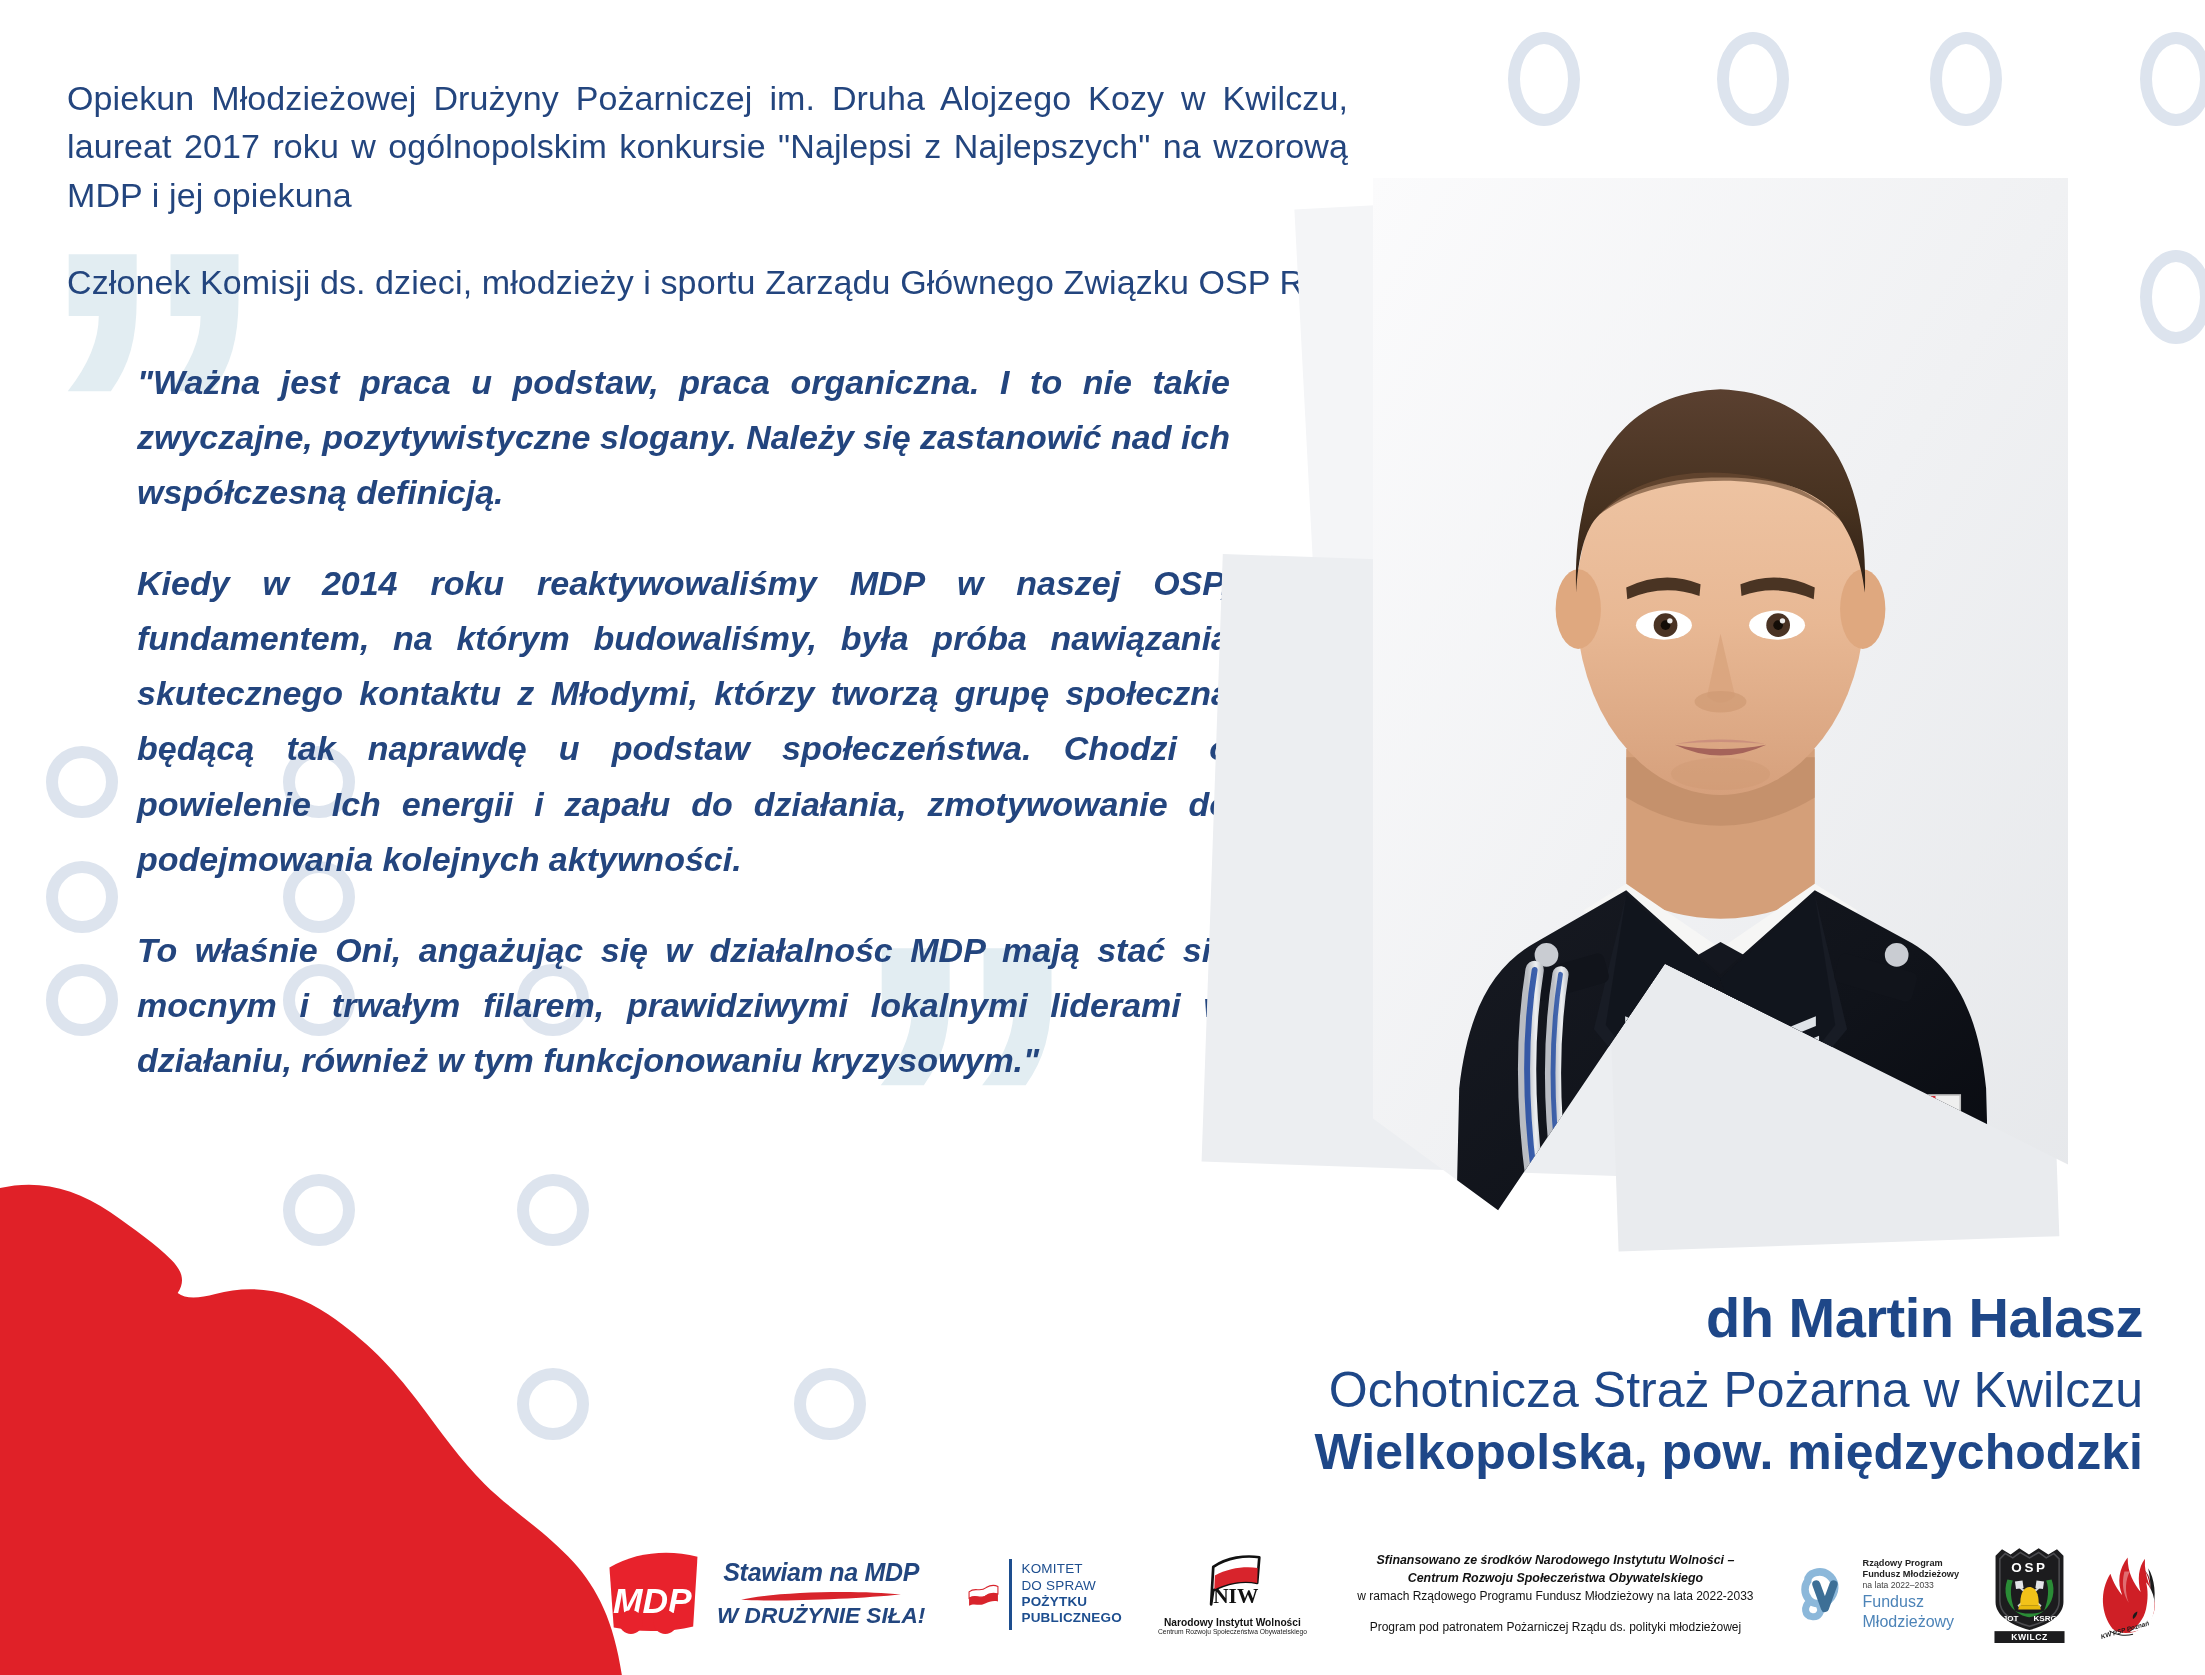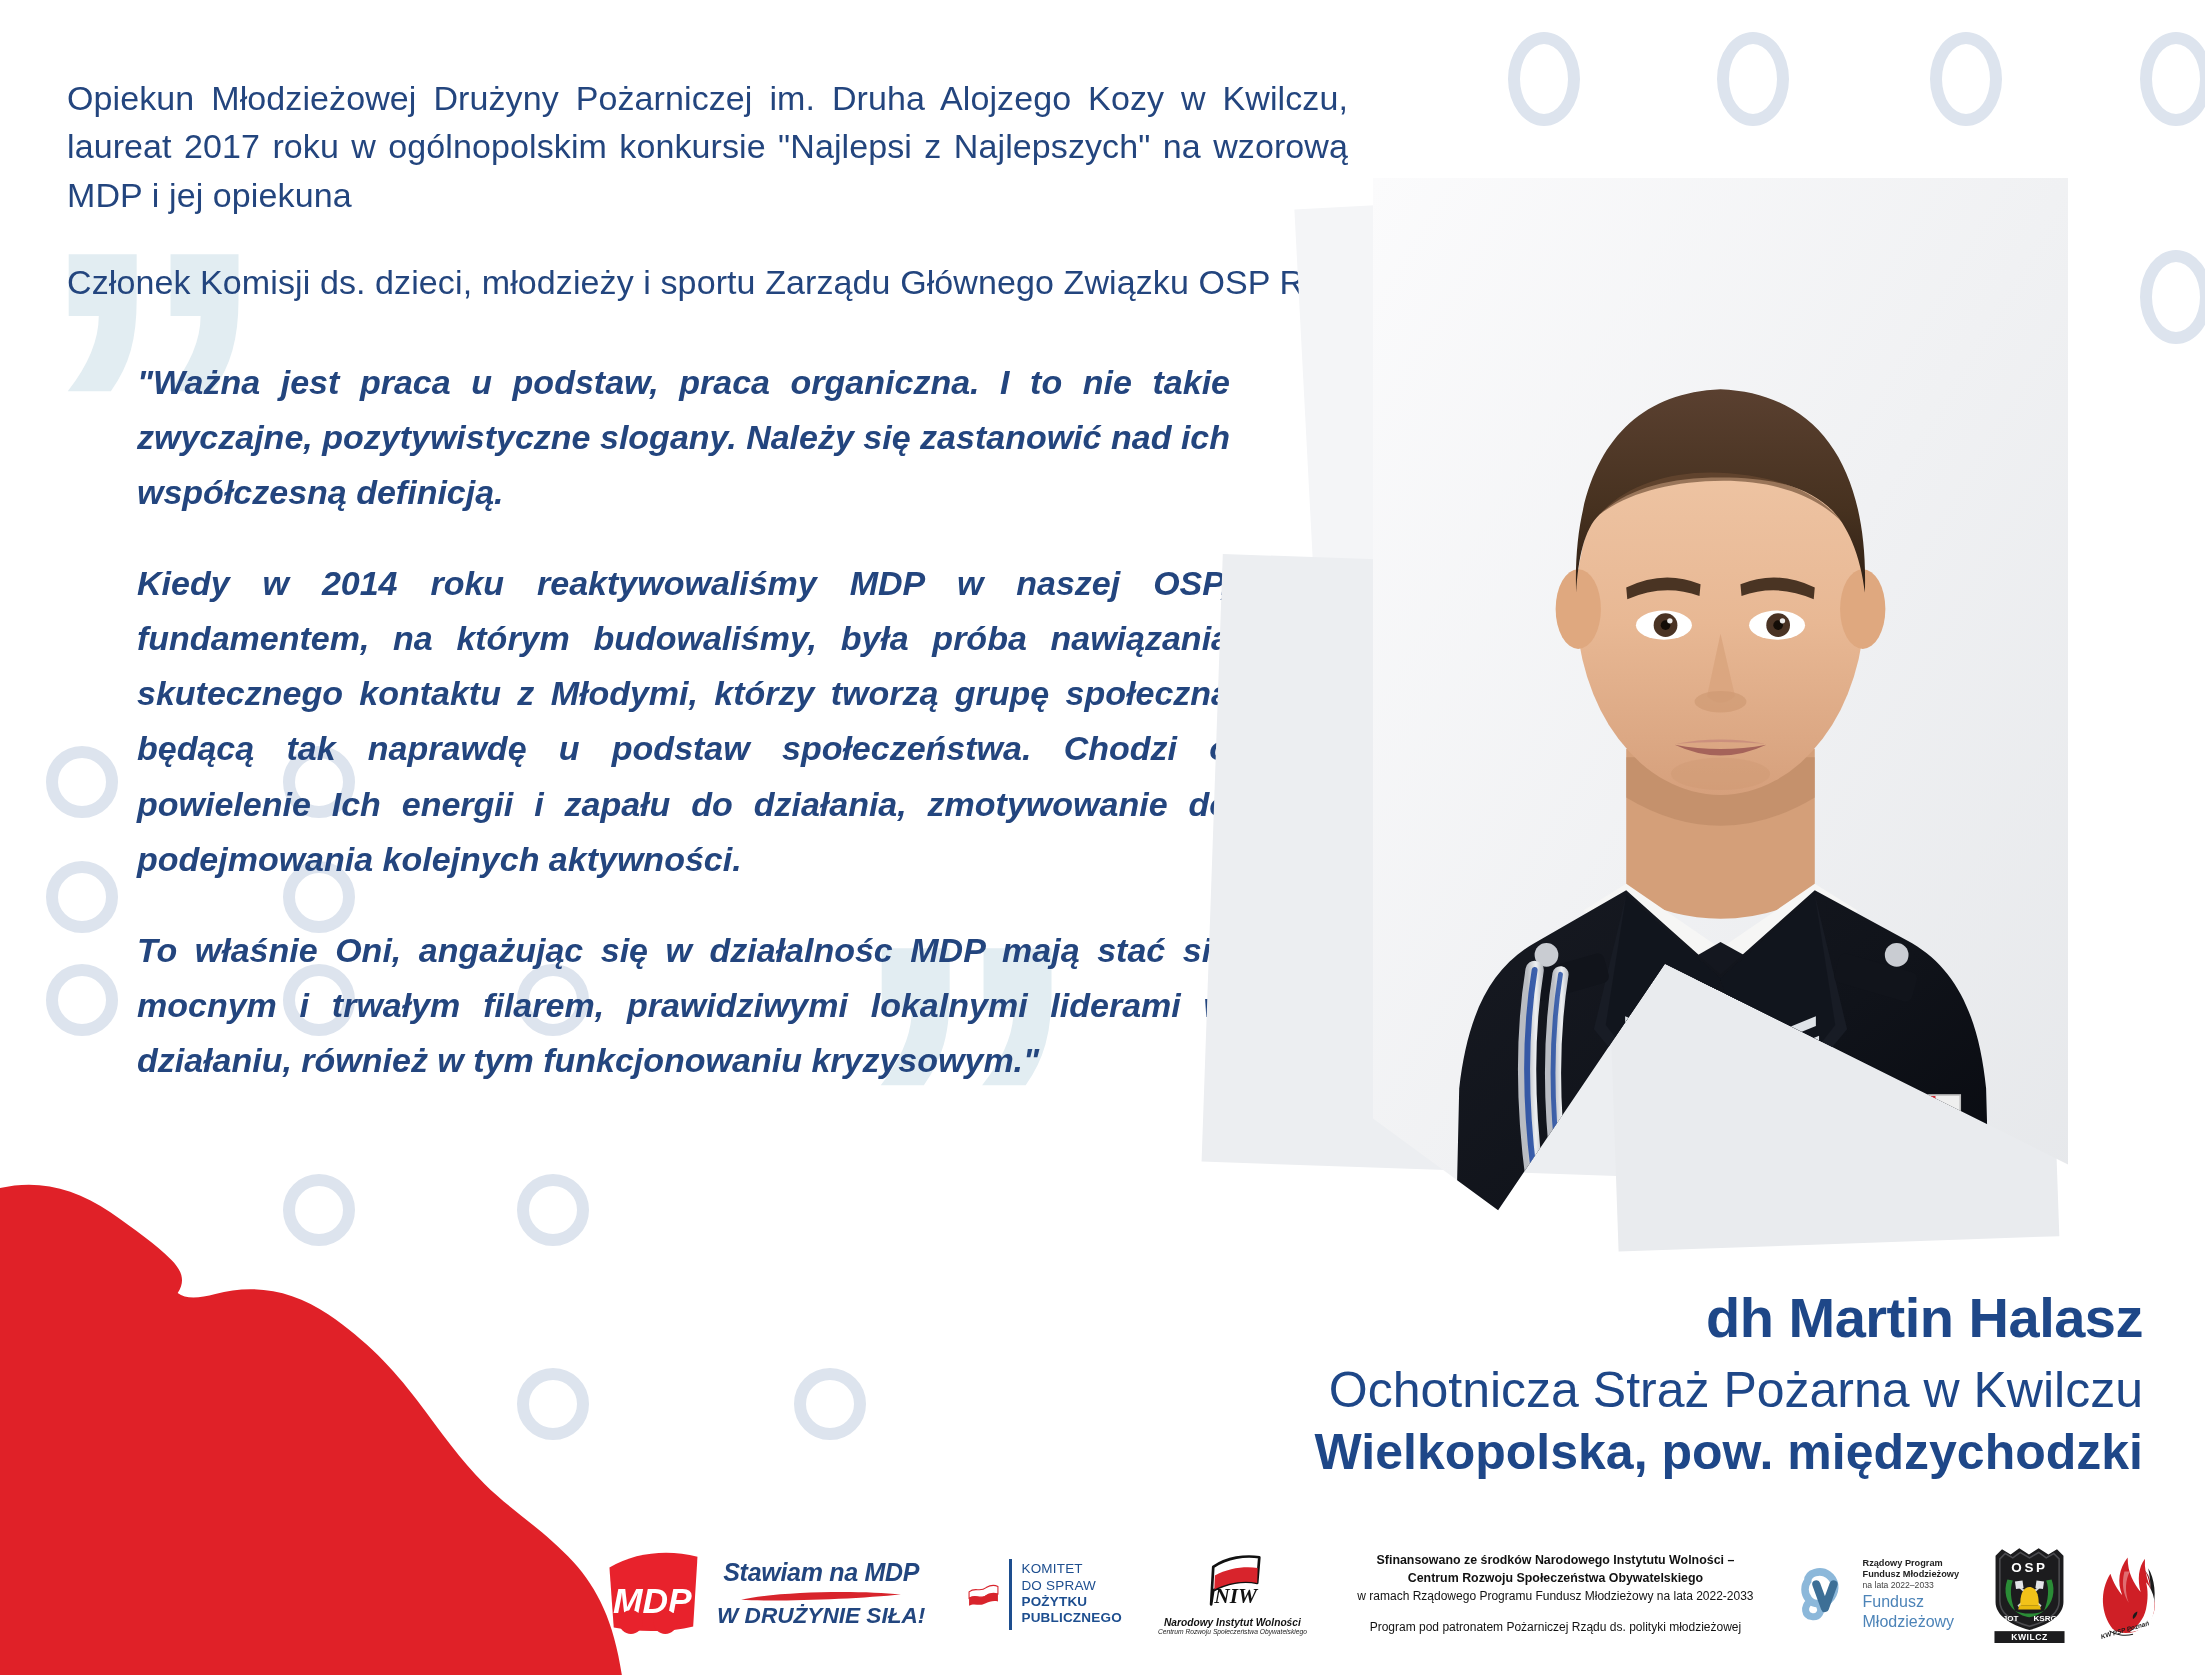--- a/index.html
+++ b/index.html
@@ -85,28 +85,28 @@
   .mdp-words .l2{color:#22467f;font-size:22.6px;font-weight:700;font-style:italic;letter-spacing:0px;line-height:1;}
 
   
   .komitet{display:flex;align-items:center;gap:9.7px;margin-left:43px;}
   .kflag{width:31px;height:27px;}
   .kbar{width:2.7px;height:71px;background:#1d4e8f;}
   .ktxt{color:#1d4e8f;font-size:13.5px;font-weight:700;line-height:1.22;letter-spacing:0.2px;}
   .ktxt .thin{font-weight:400;}
 
   
-  .niw{display:flex;flex-direction:column;align-items:center;margin-left:36px;font-style:italic;}
+  .niw{display:flex;flex-direction:column;align-items:center;margin-left:36px;}
   .niw-mark{width:64px;height:60px;}
   .niw-t1{font-size:10.2px;font-weight:700;color:#111;margin-top:3.8px;white-space:nowrap;}
   .niw-t2{font-size:6.7px;font-weight:400;color:#222;white-space:nowrap;}
 
   
   .fund-text{margin-left:36px;text-align:center;color:#111;width:425px;}
-  .fund-text .b{font-size:12.4px;font-weight:700;line-height:1.42;}
+  .fund-text .b{font-size:12.4px;font-weight:700;line-height:1.42;font-style:italic;}
   .fund-text .n{font-size:12px;font-weight:400;line-height:1.42;}
   .fund-text .sp{height:14px;}
 
   
   .fundusz{display:flex;align-items:center;gap:8.6px;margin-left:30px;}
   .fm-mark{width:56px;height:56px;}
   .fm-txt .a{font-size:9.2px;font-weight:700;color:#222;line-height:1.2;white-space:nowrap;}
   .fm-txt .b{font-size:8.6px;font-weight:400;color:#444;line-height:1.2;white-space:nowrap;}
   .fm-txt .c{font-size:16px;font-weight:400;color:#4d84b8;line-height:1.08;margin-top:2.7px;white-space:nowrap;}
 

